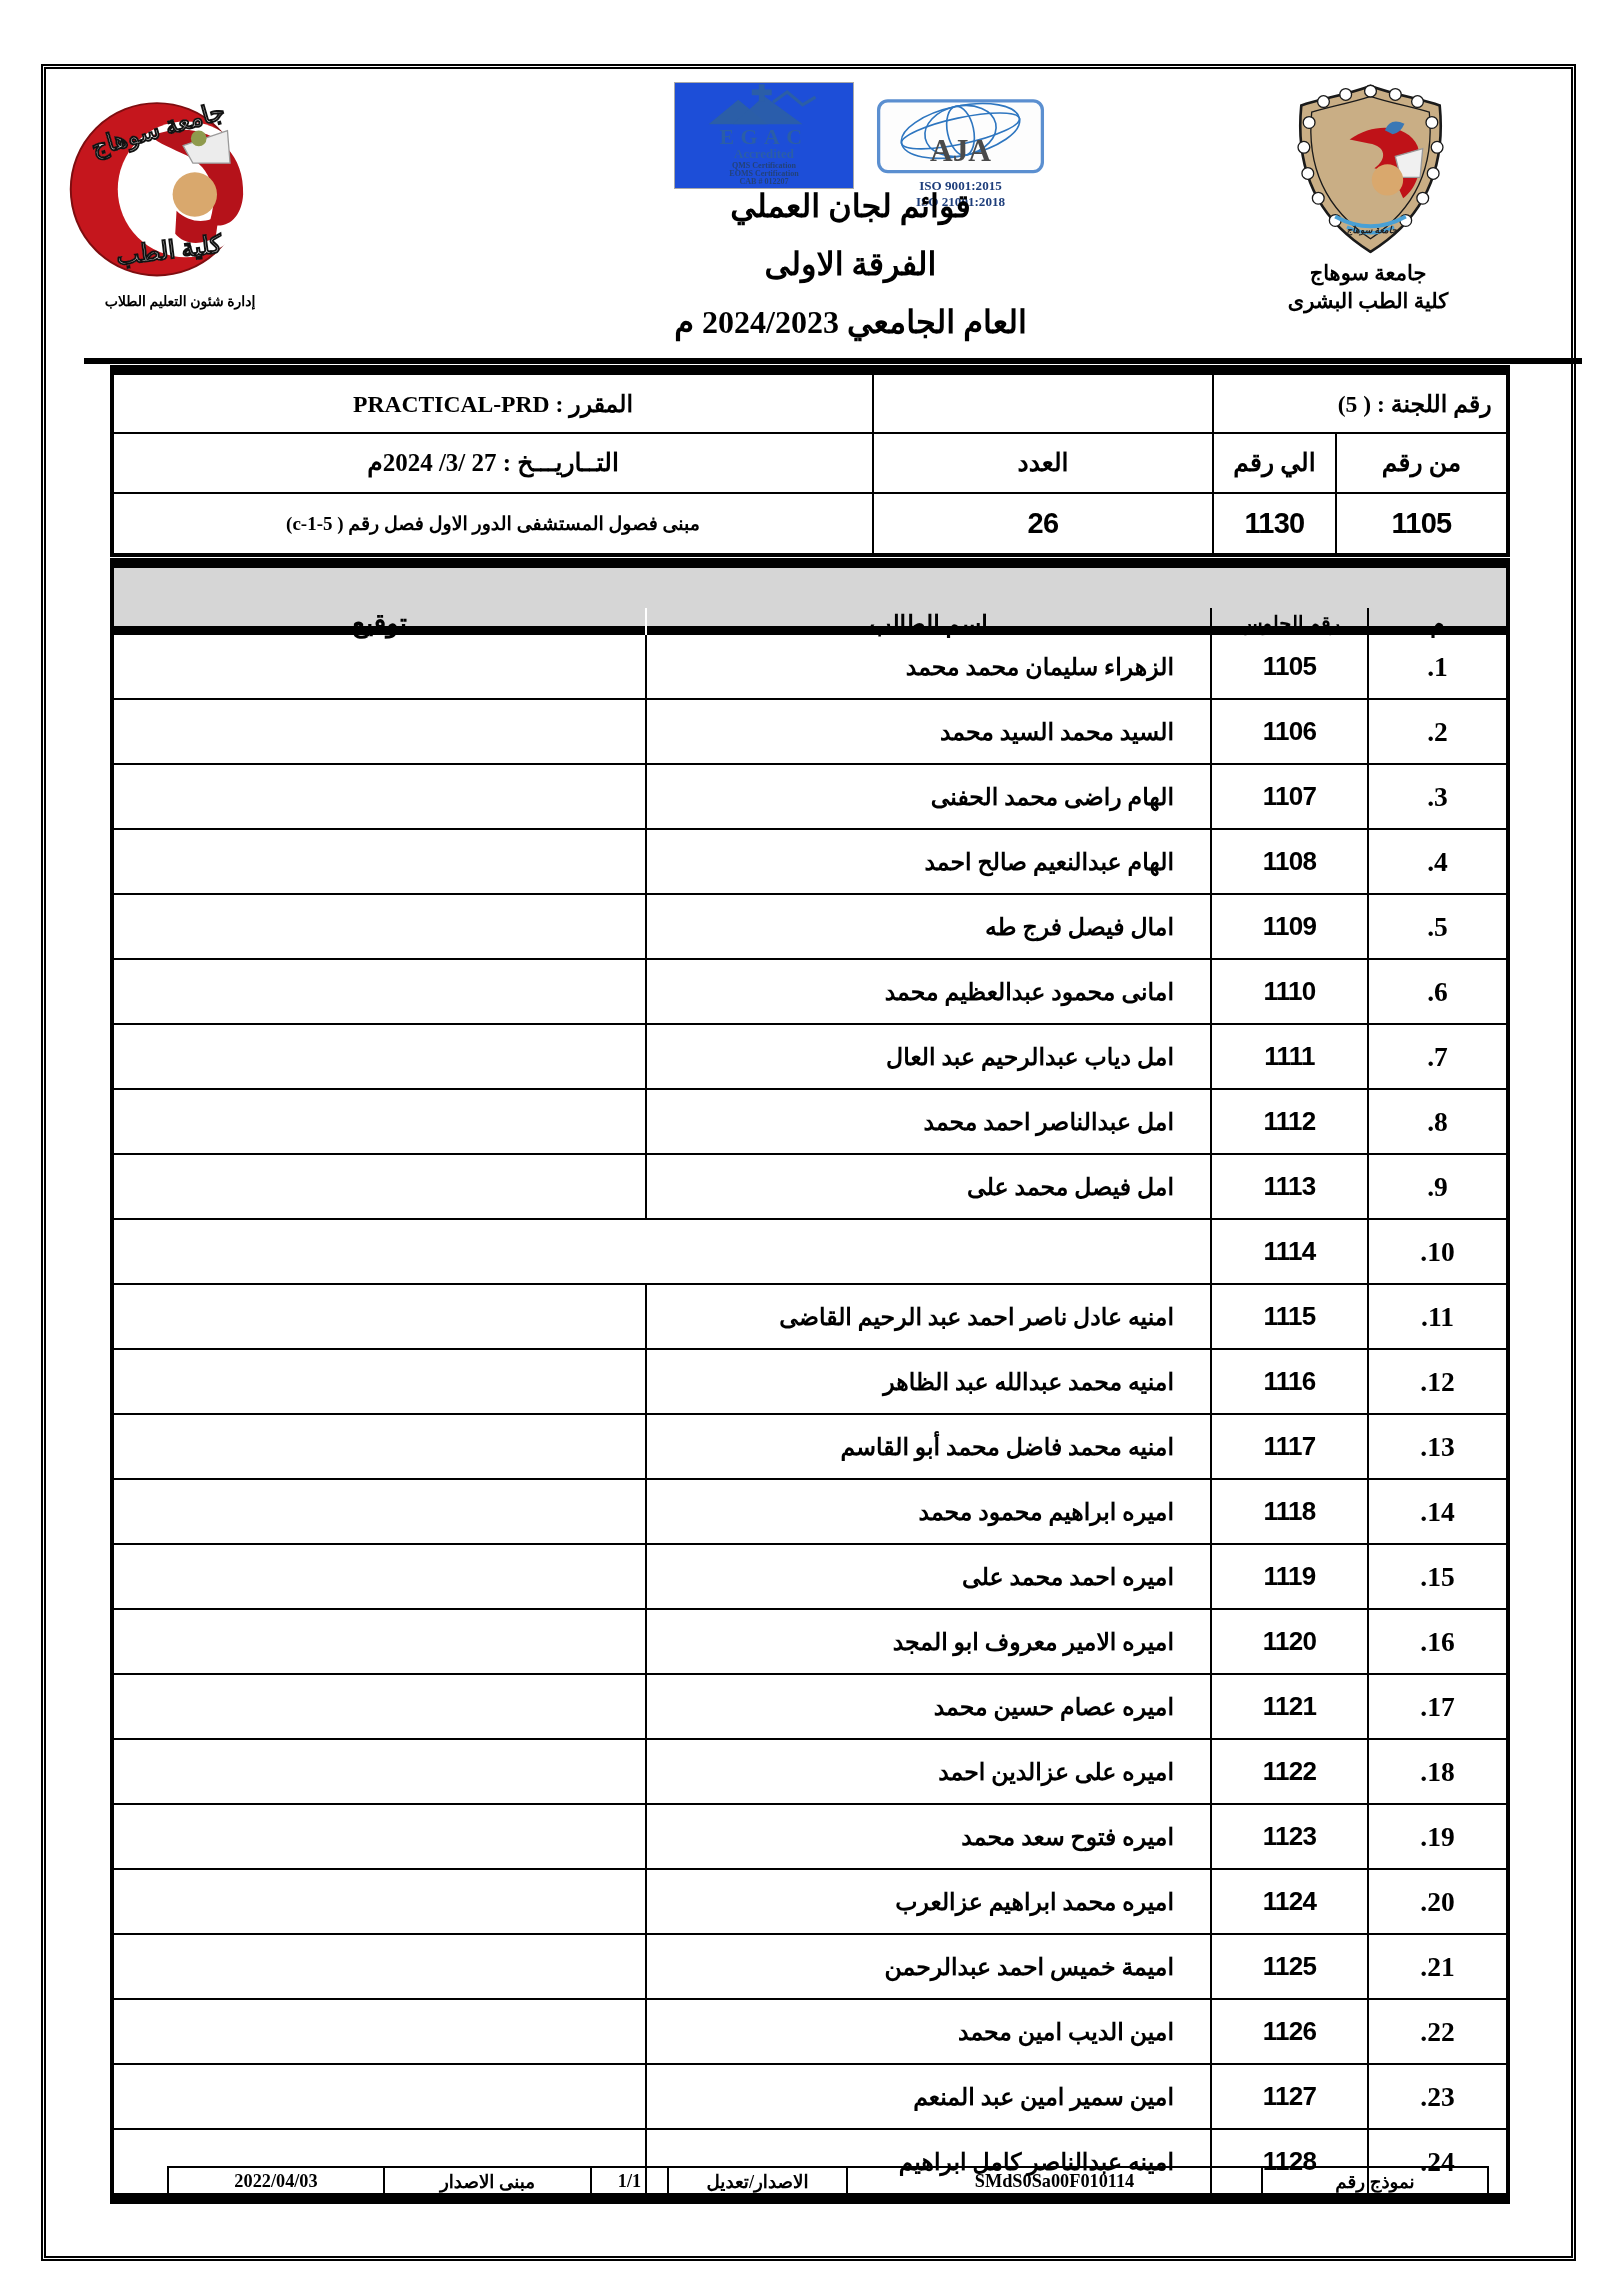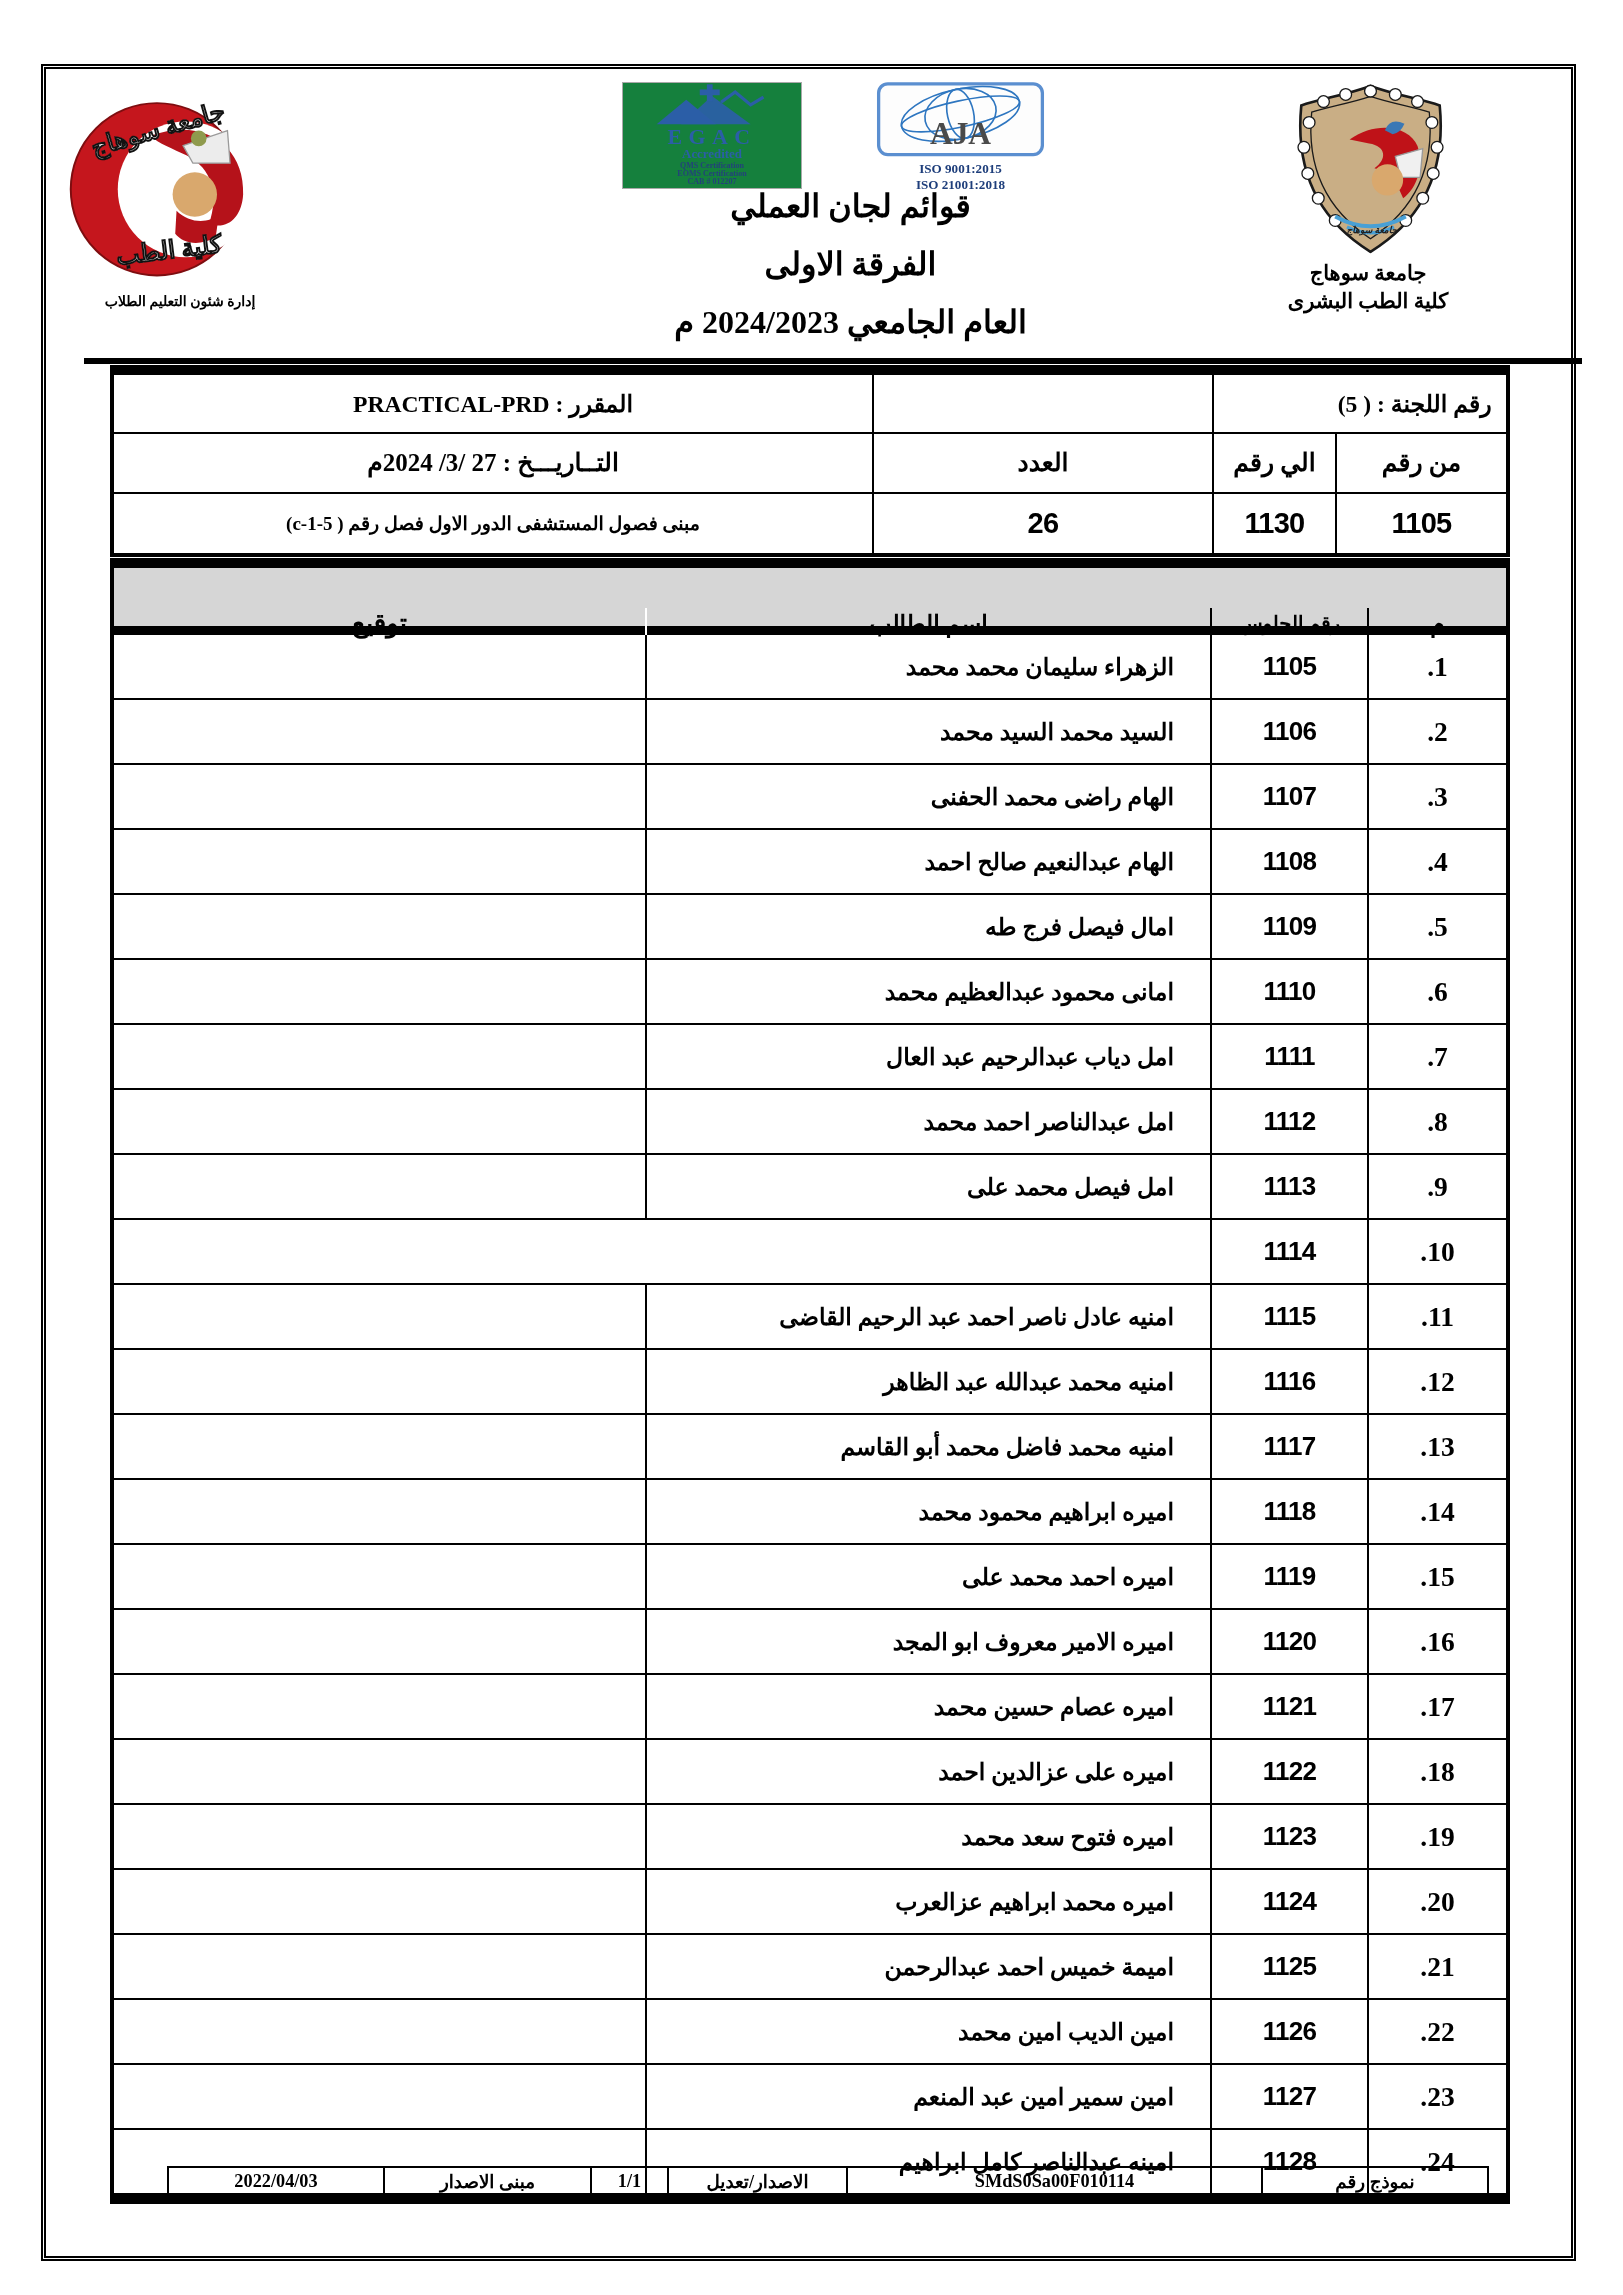--- a/index.html
+++ b/index.html
@@ -4,22 +4,22 @@
 <style>
   html,body{margin:0;padding:0;background:#9a9a9a;}
   .page{position:relative;width:1623px;height:2295px;background:#ffffff;
         font-family:"Liberation Serif",serif;font-weight:bold;color:#000;overflow:hidden;}
   .abs{position:absolute;}
   
   .frame{left:41px;top:64px;width:1535px;height:2197px;border:5.9px double #000;box-sizing:border-box;}
   
   .left-logo{left:59px;top:88px;width:222px;height:200px;}
   .dept{left:36px;top:293px;width:288px;text-align:center;font-size:14px;}
-  .egac-box{left:622px;top:82px;width:178px;height:105px;border:1.3px solid #a9a9a9;background:#15803d;}
-  .aja-box{left:876px;top:81px;width:169px;height:113px;}
+  .egac-box{left:674px;top:82px;width:178px;height:105px;border:1.3px solid #a9a9a9;background:#1d4ed8;}
+  .aja-box{left:876px;top:98px;width:169px;height:113px;}
   .titles{left:589px;top:177px;width:523px;text-align:center;font-size:32px;line-height:58px;}
   .right-logo{left:1292px;top:82px;width:157px;height:175px;}
   .right-text{left:1237px;top:259px;width:262px;text-align:center;font-size:21px;line-height:28px;}
   .sep{left:84px;top:358px;width:1498px;height:5.9px;background:#000;}
   
   .info-table{left:110px;top:365px;width:1400px;height:192px;box-sizing:border-box;
       display:grid;grid-template-columns:171px 123px 340px 1fr;grid-auto-rows:1fr;direction:rtl;
       border:4.6px solid #000;border-top:10.5px solid #000;}
   .ic{display:flex;align-items:center;justify-content:center;
       border-inline-end:2px solid #000;border-bottom:2px solid #000;box-sizing:border-box;}

